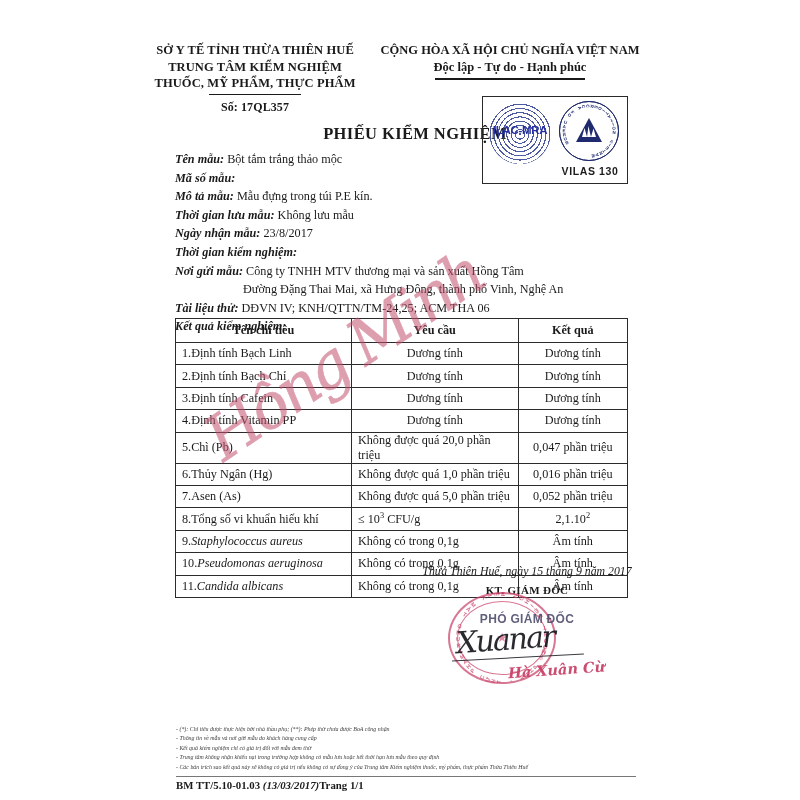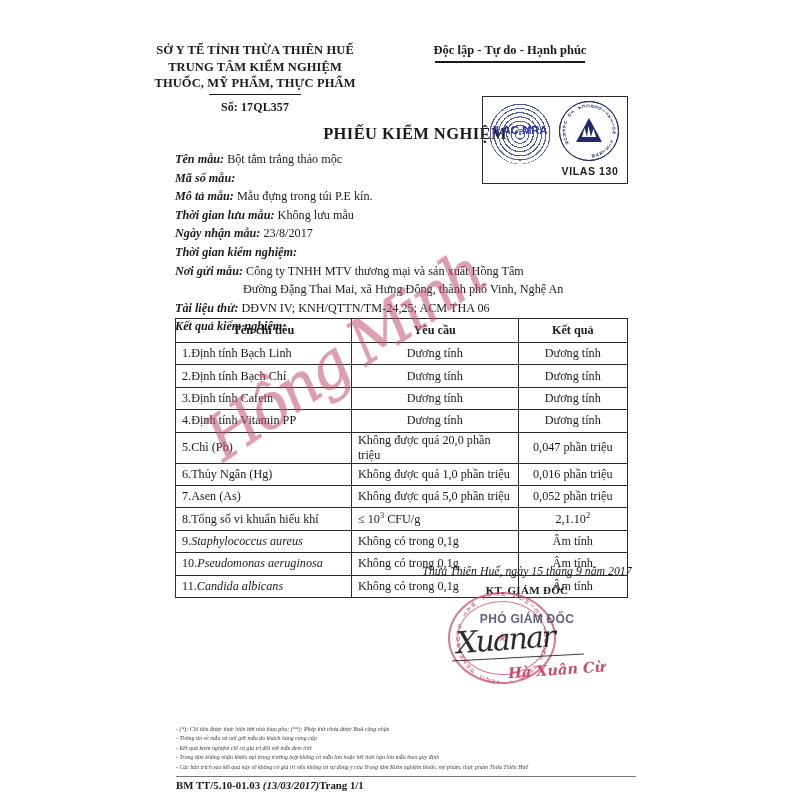--- a/index.html
+++ b/index.html
@@ -394,20 +394,21 @@
   <div class="header">
     <div class="hdr-left">
       <div>SỞ Y TẾ TỈNH THỪA THIÊN HUẾ</div>
       <div>TRUNG TÂM KIỂM NGHIỆM</div>
       <div>THUỐC, MỸ PHẨM, THỰC PHẨM</div>
       <div class="rule-short"></div>
       <div class="org-no">Số: 17QL357</div>
     </div>
 
     <div class="hdr-right">
+      <div>CỘNG HÒA XÃ HỘI CHỦ NGHĨA VIỆT NAM</div>
       <div class="motto">Độc lập - Tự do - Hạnh phúc</div>
       <div class="rule-motto"></div>
     </div>
   </div>
 
   <div class="doc-title">PHIẾU KIỂM NGHIỆM</div>
 
   <div class="vilas-box">
     <div class="ilac-logo"></div>
     <div class="ilac-text">ILAC-MRA</div>

